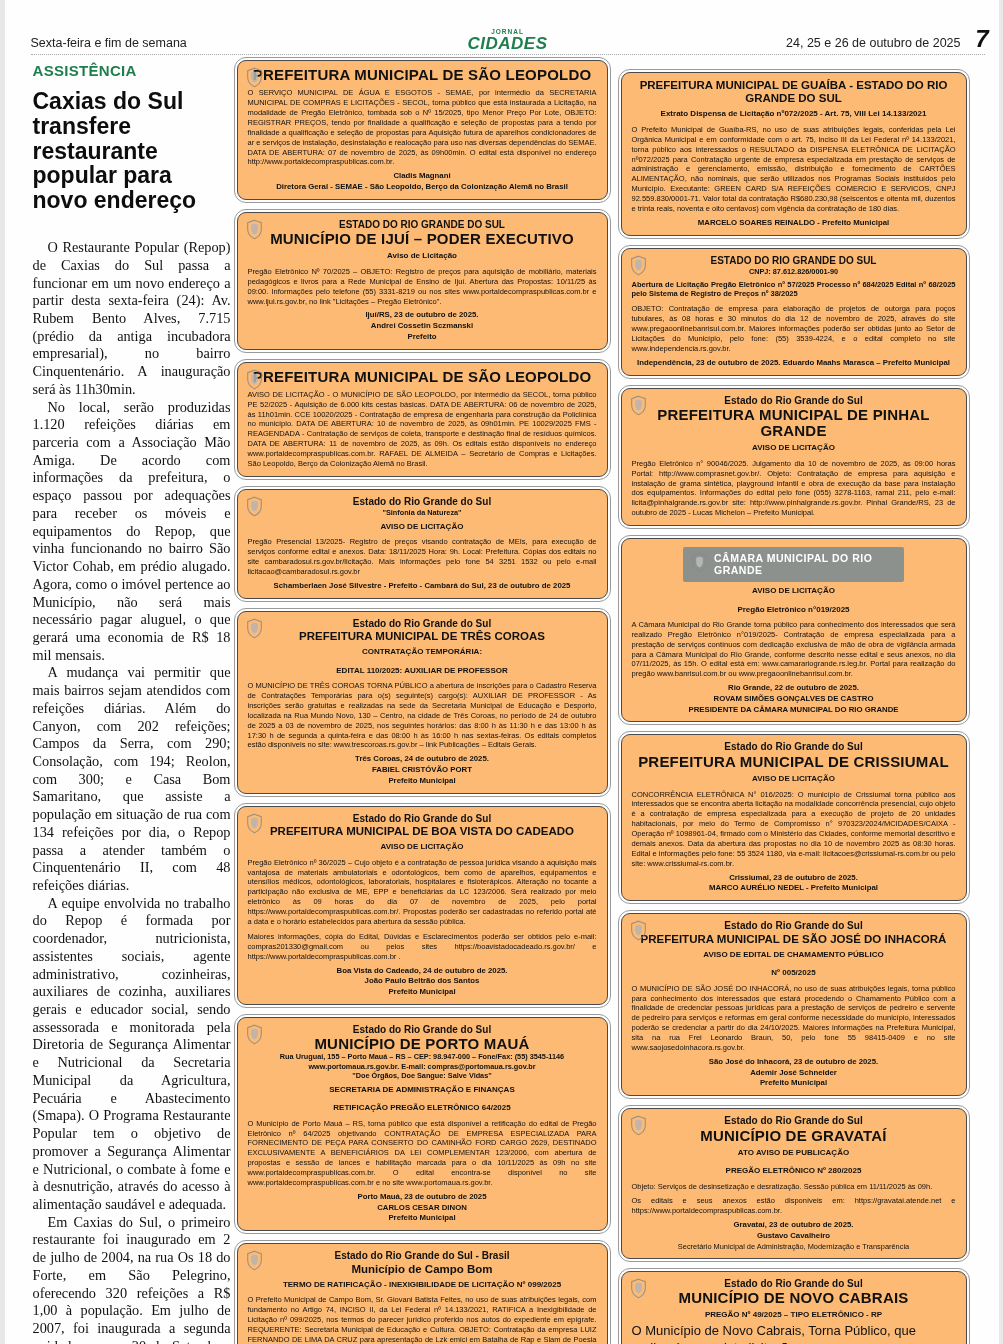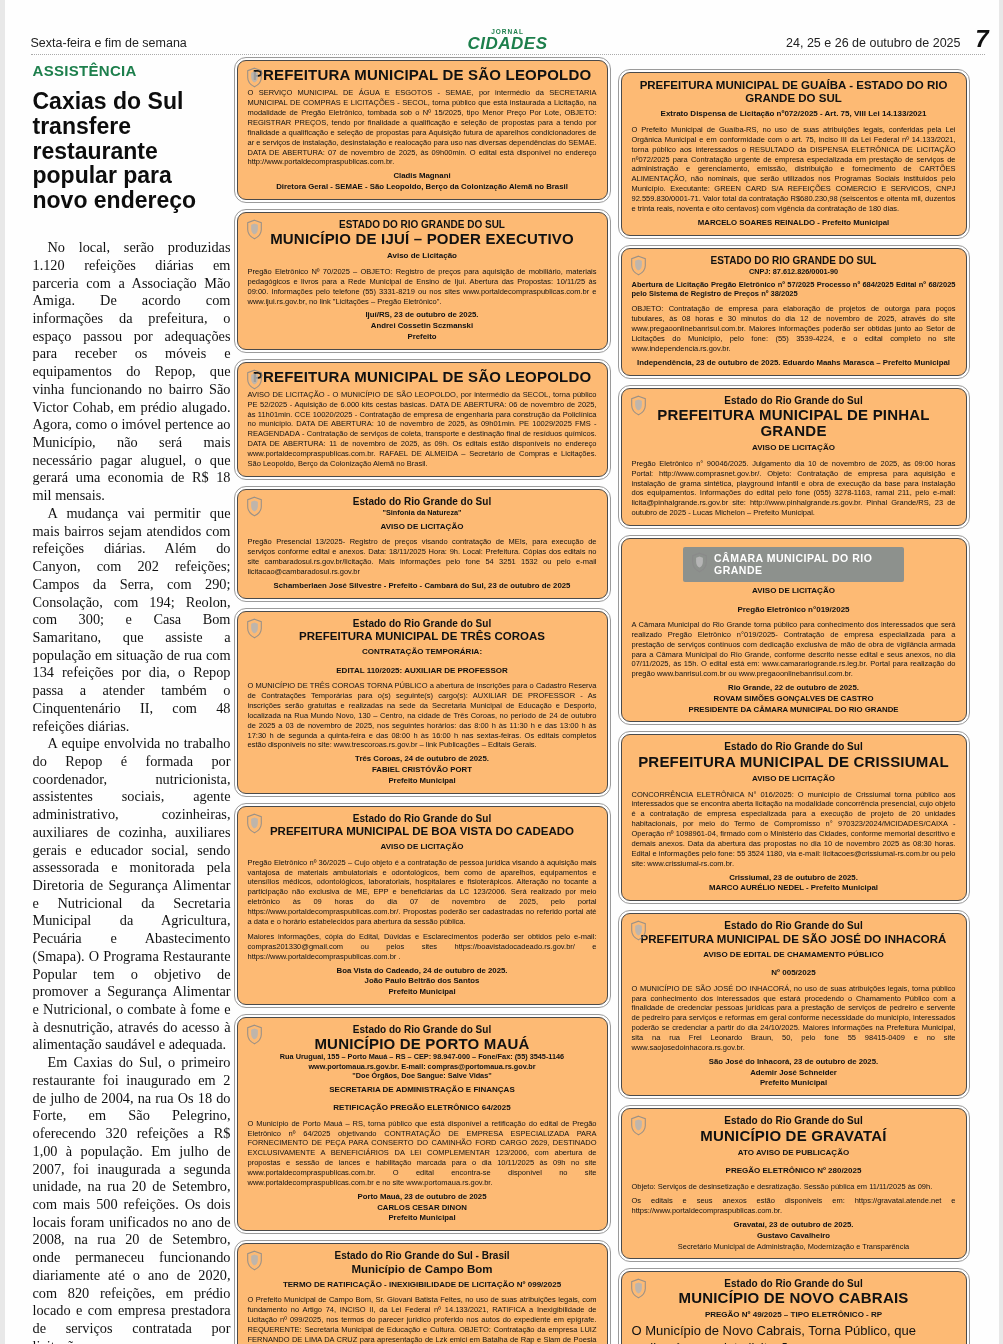--- a/index.html
+++ b/index.html
@@ -54,20 +54,21 @@
       <span class="cidades accent" style="color: rgb(29, 127, 76); font-style: italic;">CIDADES</span>
     </span>
     <span class="hdr-right">24, 25 e 26 de outubro de 2025</span>
     <span class="pagenum">7</span>
   </div>
 
   <div id="col-left">
     <div class="kicker accent" style="color: rgb(29, 127, 76);">ASSISTÊNCIA</div>
     <div class="headline">Caxias do Sul transfere restaurante popular para novo endereço</div>
     <div>
+        <p class="art-p">O Restaurante Popular (Repop) de Caxias do Sul passa a funcionar em um novo endereço a partir desta sexta-feira (24): Av. Rubem Bento Alves, 7.715 (prédio da antiga incubadora empresarial), no bairro Cinquentenário. A inauguração será às 11h30min.</p>
         <p class="art-p">No local, serão produzidas 1.120 refeições diárias em parceria com a Associação Mão Amiga. De acordo com informações da prefeitura, o espaço passou por adequações para receber os móveis e equipamentos do Repop, que vinha funcionando no bairro São Victor Cohab, em prédio alugado. Agora, como o imóvel pertence ao Município, não será mais necessário pagar aluguel, o que gerará uma economia de R$ 18 mil mensais.</p>
         <p class="art-p">A mudança vai permitir que mais bairros sejam atendidos com refeições diárias. Além do Canyon, com 202 refeições; Campos da Serra, com 290; Consolação, com 194; Reolon, com 300; e Casa Bom Samaritano, que assiste a população em situação de rua com 134 refeições por dia, o Repop passa a atender também o Cinquentenário II, com 48 refeições diárias.</p>
         <p class="art-p">A equipe envolvida no trabalho do Repop é formada por coordenador, nutricionista, assistentes sociais, agente administrativo, cozinheiras, auxiliares de cozinha, auxiliares gerais e educador social, sendo assessorada e monitorada pela Diretoria de Segurança Alimentar e Nutricional da Secretaria Municipal da Agricultura, Pecuária e Abastecimento (Smapa). O Programa Restaurante Popular tem o objetivo de promover a Segurança Alimentar e Nutricional, o combate à fome e à desnutrição, através do acesso à alimentação saudável e adequada.</p>
         <p class="art-p">Em Caxias do Sul, o primeiro restaurante foi inaugurado em 2 de julho de 2004, na rua Os 18 do Forte, em São Pelegrino, oferecendo 320 refeições a R$ 1,00 à população. Em julho de 2007, foi inaugurada a segunda unidade, na rua 20 de Setembro, com mais 500 refeições. Os dois locais foram unificados no ano de 2008, na rua 20 de Setembro, onde permaneceu funcionando diariamente até o ano de 2020, com 820 refeições, em prédio locado e com empresa prestadora de serviços contratada por licitação.</p>
       </div>
   </div>
 
   <div id="col-middle">
       <div class="notice">
         <span class="crest"><svg viewBox="0 0 20 24" width="17" height="21">

